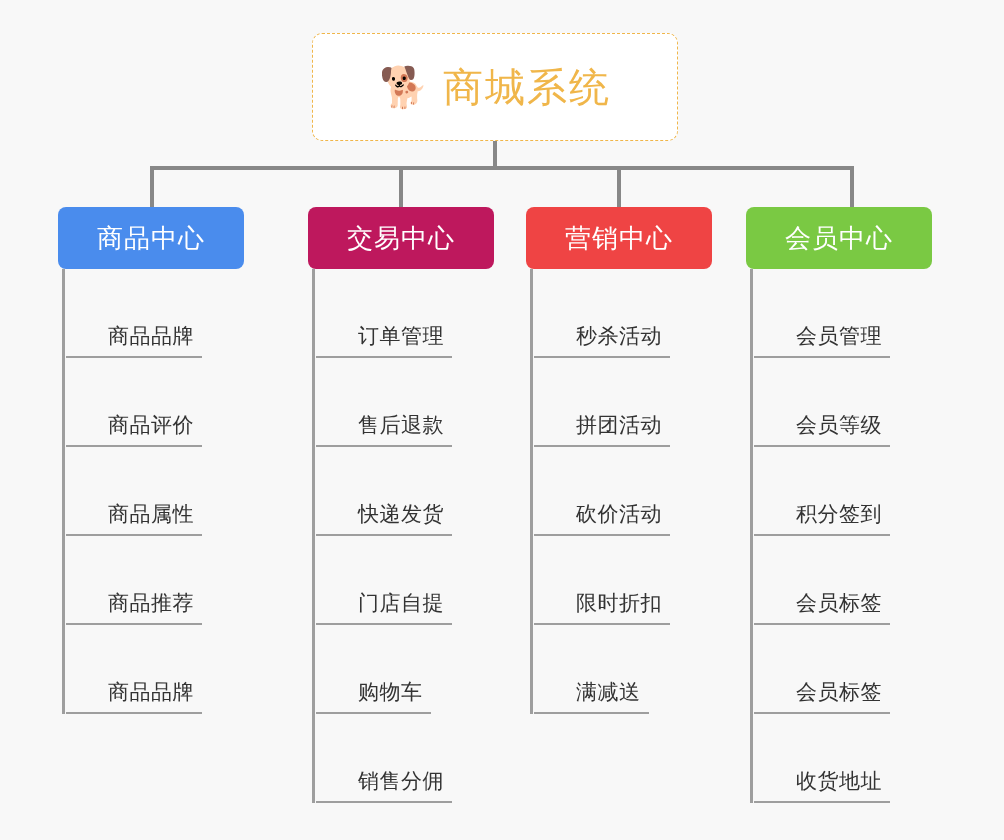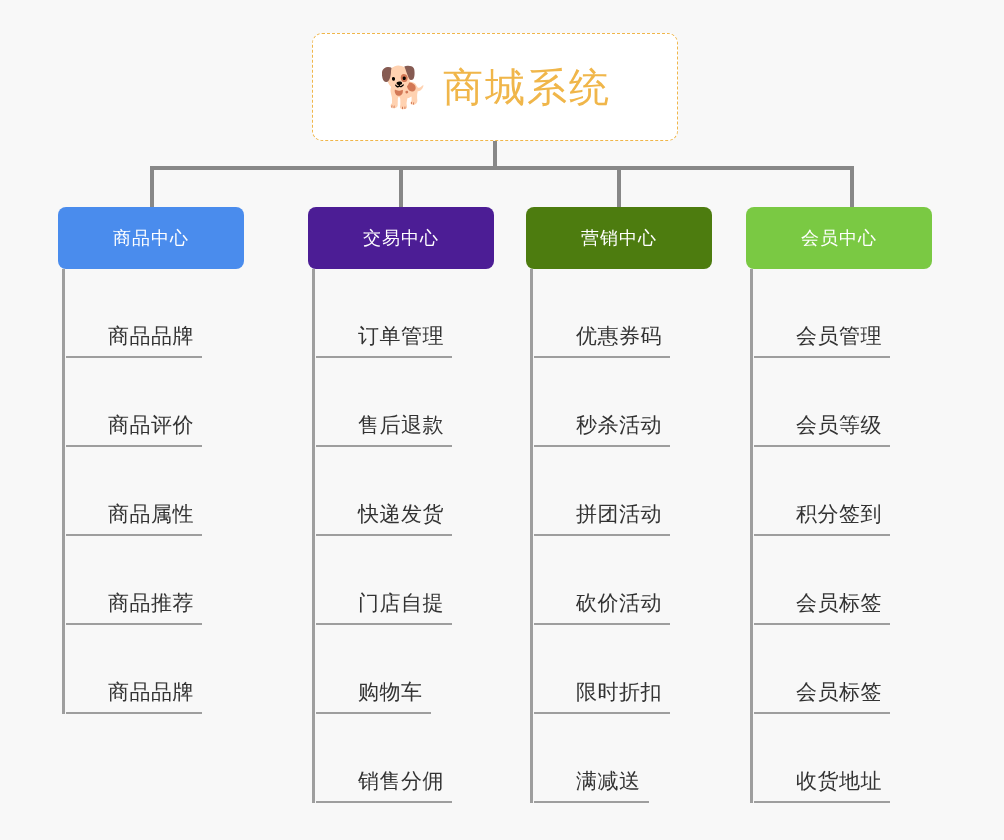--- a/index.html
+++ b/index.html
@@ -78,21 +78,21 @@
     position: absolute;
     top: 207px;
   }
   .cat-box {
     height: 62px;
     border-radius: 8px;
     display: flex;
     align-items: center;
     justify-content: center;
     color: #ffffff;
-    font-size: 18px;
+    font-size: 26px;
     letter-spacing: 1px;
     box-sizing: border-box;
   }
 
   
   .leaf-wrap {
     position: relative;
     margin-top: 0;
     padding-left: 4px;
   }
@@ -166,21 +166,21 @@
       <div class="leaf">
           <span class="leaf-inner" style="border-bottom-color: rgb(158, 158, 158);"><span class="leaf-label">商品推荐</span></span>
         </div>
       <div class="leaf">
           <span class="leaf-inner" style="border-bottom-color: rgb(158, 158, 158);"><span class="leaf-label">商品品牌</span></span>
         </div>
     </div>
   </div>
 
   <div class="column col-1">
-    <div class="cat-box" style="background: #4c1d95;">
+    <div class="cat-box" style="background: #be185d;">
       <span>交易中心</span>
     </div>
     <div class="leaf-wrap">
       <div class="spine" style="background: rgb(158, 158, 158);"></div>
       <div class="leaf">
           <span class="leaf-inner" style="border-bottom-color: rgb(158, 158, 158); margin-top: 12px;"><span class="leaf-label">订单管理</span></span>
         </div>
       <div class="leaf">
           <span class="leaf-inner" style="border-bottom-color: rgb(158, 158, 158);"><span class="leaf-label">售后退款</span></span>
         </div>
@@ -193,28 +193,25 @@
       <div class="leaf">
           <span class="leaf-inner" style="border-bottom-color: rgb(158, 158, 158);"><span class="leaf-label">购物车</span></span>
         </div>
       <div class="leaf">
           <span class="leaf-inner" style="border-bottom-color: rgb(158, 158, 158);"><span class="leaf-label">销售分佣</span></span>
         </div>
     </div>
   </div>
 
   <div class="column col-2">
-    <div class="cat-box" style="background: #4d7c0f;">
+    <div class="cat-box" style="background: #ef4444;">
       <span>营销中心</span>
     </div>
     <div class="leaf-wrap">
       <div class="spine" style="background: rgb(158, 158, 158);"></div>
-      <div class="leaf">
-          <span class="leaf-inner" style="border-bottom-color: rgb(158, 158, 158);"><span class="leaf-label">优惠券码</span></span>
-        </div>
       <div class="leaf">
           <span class="leaf-inner" style="border-bottom-color: rgb(158, 158, 158);"><span class="leaf-label">秒杀活动</span></span>
         </div>
       <div class="leaf">
           <span class="leaf-inner" style="border-bottom-color: rgb(158, 158, 158);"><span class="leaf-label">拼团活动</span></span>
         </div>
       <div class="leaf">
           <span class="leaf-inner" style="border-bottom-color: rgb(158, 158, 158);"><span class="leaf-label">砍价活动</span></span>
         </div>
       <div class="leaf">

